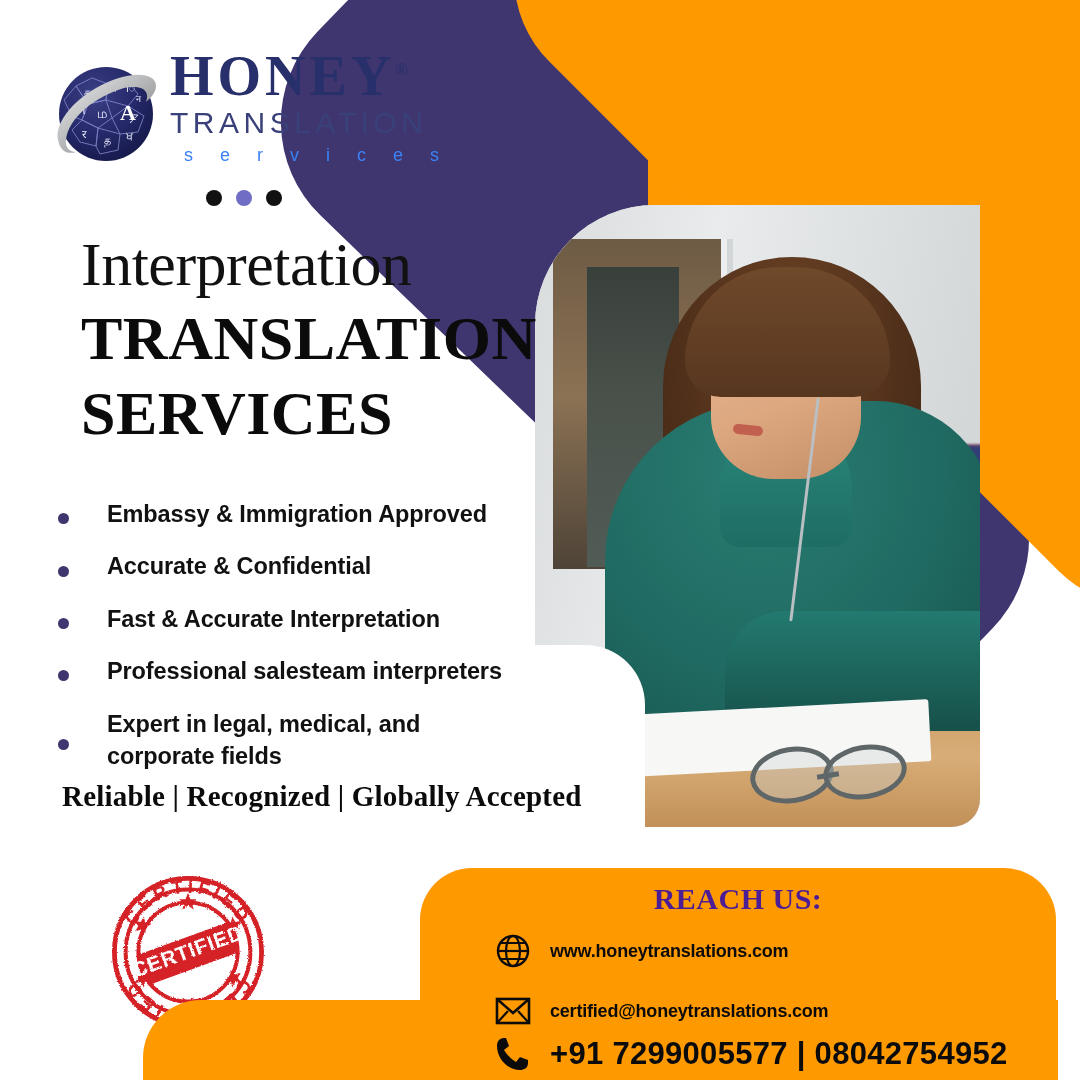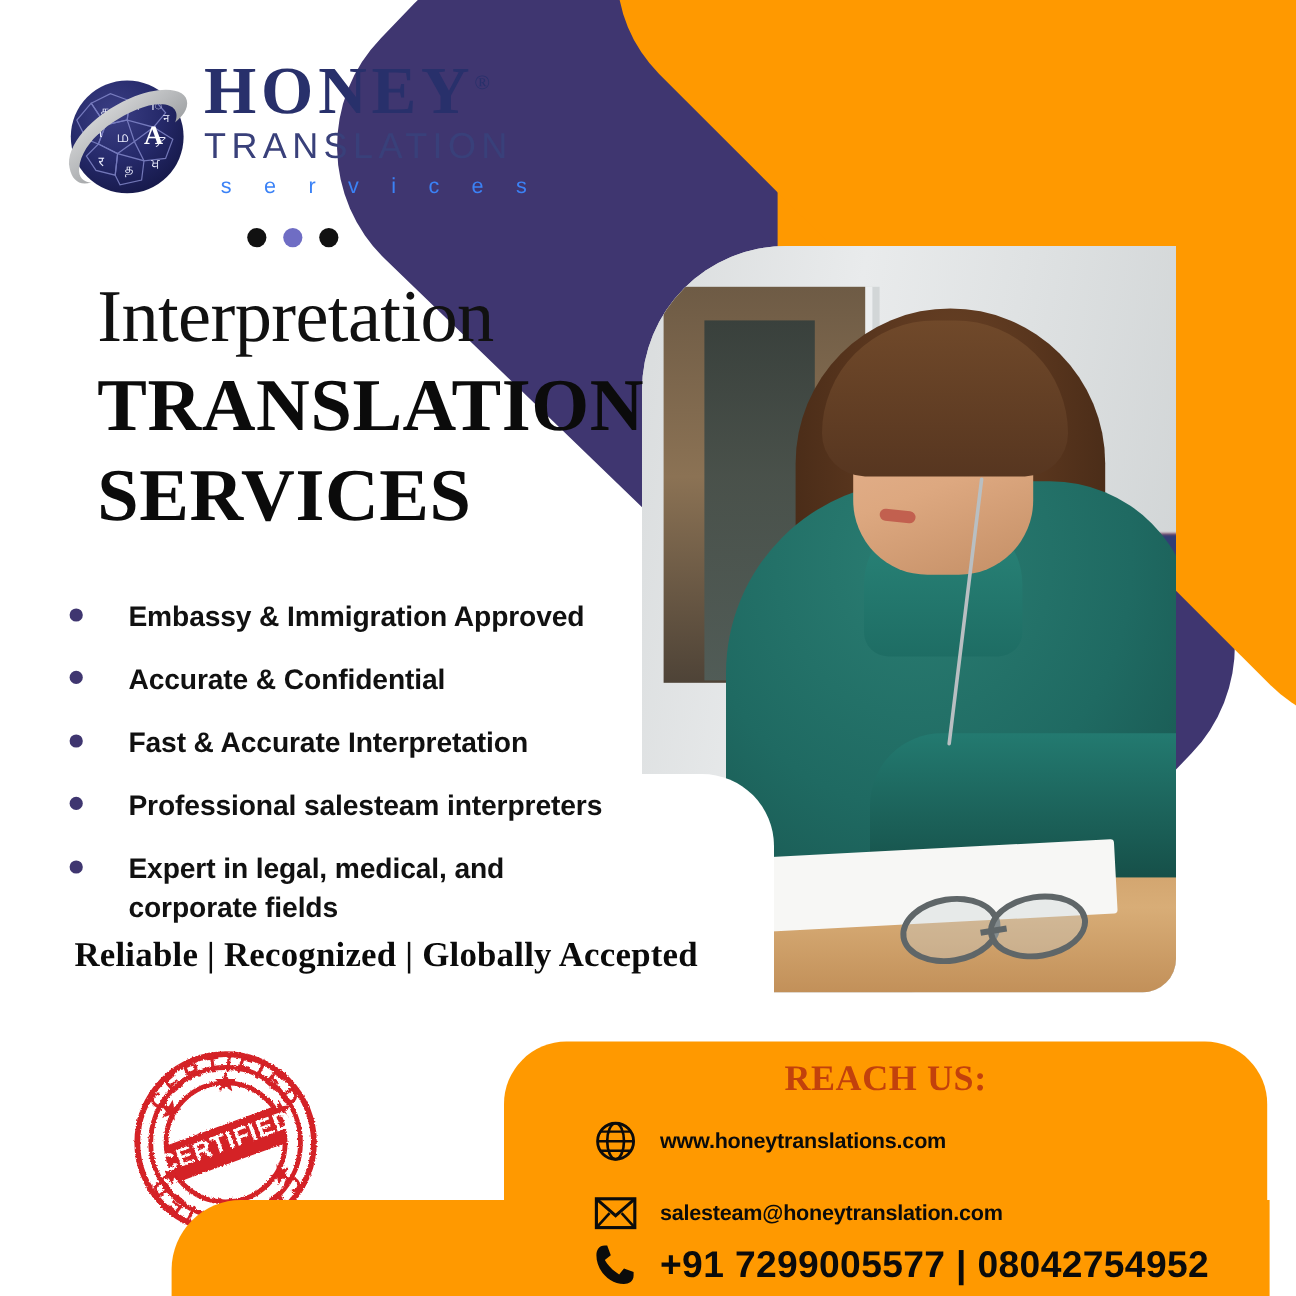--- a/index.html
+++ b/index.html
@@ -144,21 +144,21 @@
     font-size:62px;font-weight:400;color:#111;line-height:1.05;letter-spacing:-0.5px;
   }
   .h-bold{
     font-family:"Liberation Serif", serif;
     font-size:62px;font-weight:700;color:#0b0b0b;line-height:1.08;letter-spacing:0.5px;
     margin-top:8px;
   }
 
   
   .bullets{position:absolute;left:58px;top:498px;width:480px;}
-  .bullet{display:flex;align-items:flex-start;margin-bottom:20px;}
+  .bullet{display:flex;align-items:center;margin-bottom:20px;}
   .bullet .bdot{width:11px;height:11px;border-radius:50%;background:#3F3670;margin-top:9px;flex:0 0 auto;}
   .bullet .btxt{
     margin-left:38px;font-size:23.5px;font-weight:700;color:#111;
     font-family:"Liberation Sans", sans-serif;line-height:1.38;letter-spacing:-0.1px;
   }
 
   
   .tagline{
     position:absolute;left:62px;top:780px;
     font-family:"Liberation Serif", serif;
@@ -172,21 +172,21 @@
   .contact-strip{
     position:absolute;left:143px;top:1000px;width:915px;height:90px;
     background:#FF9900;border-radius:58px 0 0 0;
   }
   .contact-panel{
     position:absolute;left:420px;top:868px;width:636px;height:212px;
     background:#FF9900;border-radius:52px 52px 0 0;
   }
   .reach-title{
     position:absolute;left:420px;top:882px;width:636px;text-align:center;
-    font-family:"Liberation Serif", serif;font-weight:700;font-size:30px;color:#c2410c;letter-spacing:0.5px;
+    font-family:"Liberation Serif", serif;font-weight:700;font-size:30px;color:#4c1d95;letter-spacing:0.5px;
   }
   .crow{position:absolute;display:flex;align-items:center;}
   .cicon{width:42px;height:42px;flex:0 0 auto;display:flex;align-items:center;justify-content:center;}
   .ctext{
     margin-left:16px;font-family:"Liberation Sans", sans-serif;
     font-weight:700;font-size:18px;color:#0b0b0b;line-height:1.26;letter-spacing:-0.2px;
   }
   .crow.web{left:492px;top:930px;}
   .crow.mail{left:492px;top:990px;}
   .crow.phone{left:492px;top:1033px;}
@@ -371,21 +371,21 @@
 
   <div class="crow mail">
     <span class="cicon">
       <svg width="36" height="30" viewBox="0 0 36 30">
         <rect x="2" y="3" width="32" height="24" fill="none" stroke="#0b0b0b" stroke-width="2.6"></rect>
         <polyline points="2,3 18,17 34,3" fill="none" stroke="#0b0b0b" stroke-width="2.6"></polyline>
         <line x1="2" y1="27" x2="13" y2="15" stroke="#0b0b0b" stroke-width="2.2"></line>
         <line x1="34" y1="27" x2="23" y2="15" stroke="#0b0b0b" stroke-width="2.2"></line>
       </svg>
     </span>
-    <span class="ctext">salesteam@honeytranslation.com</span>
+    <span class="ctext">certified@honeytranslations.com</span>
   </div>
 
   <div class="crow phone">
     <span class="cicon">
       <svg width="34" height="36" viewBox="0 0 34 36">
         <path d="M8 2 C3 2 1 6 1 10 C1 22 11 34 24 34 C28 34 32 32 32 27
                  L32 24 L24 21 L20 26 C15 23 11 19 8 14 L13 10 L10 2 Z" fill="#0b0b0b"></path>
       </svg>
     </span>
     <span class="ctext">+91 7299005577  |  08042754952</span>

